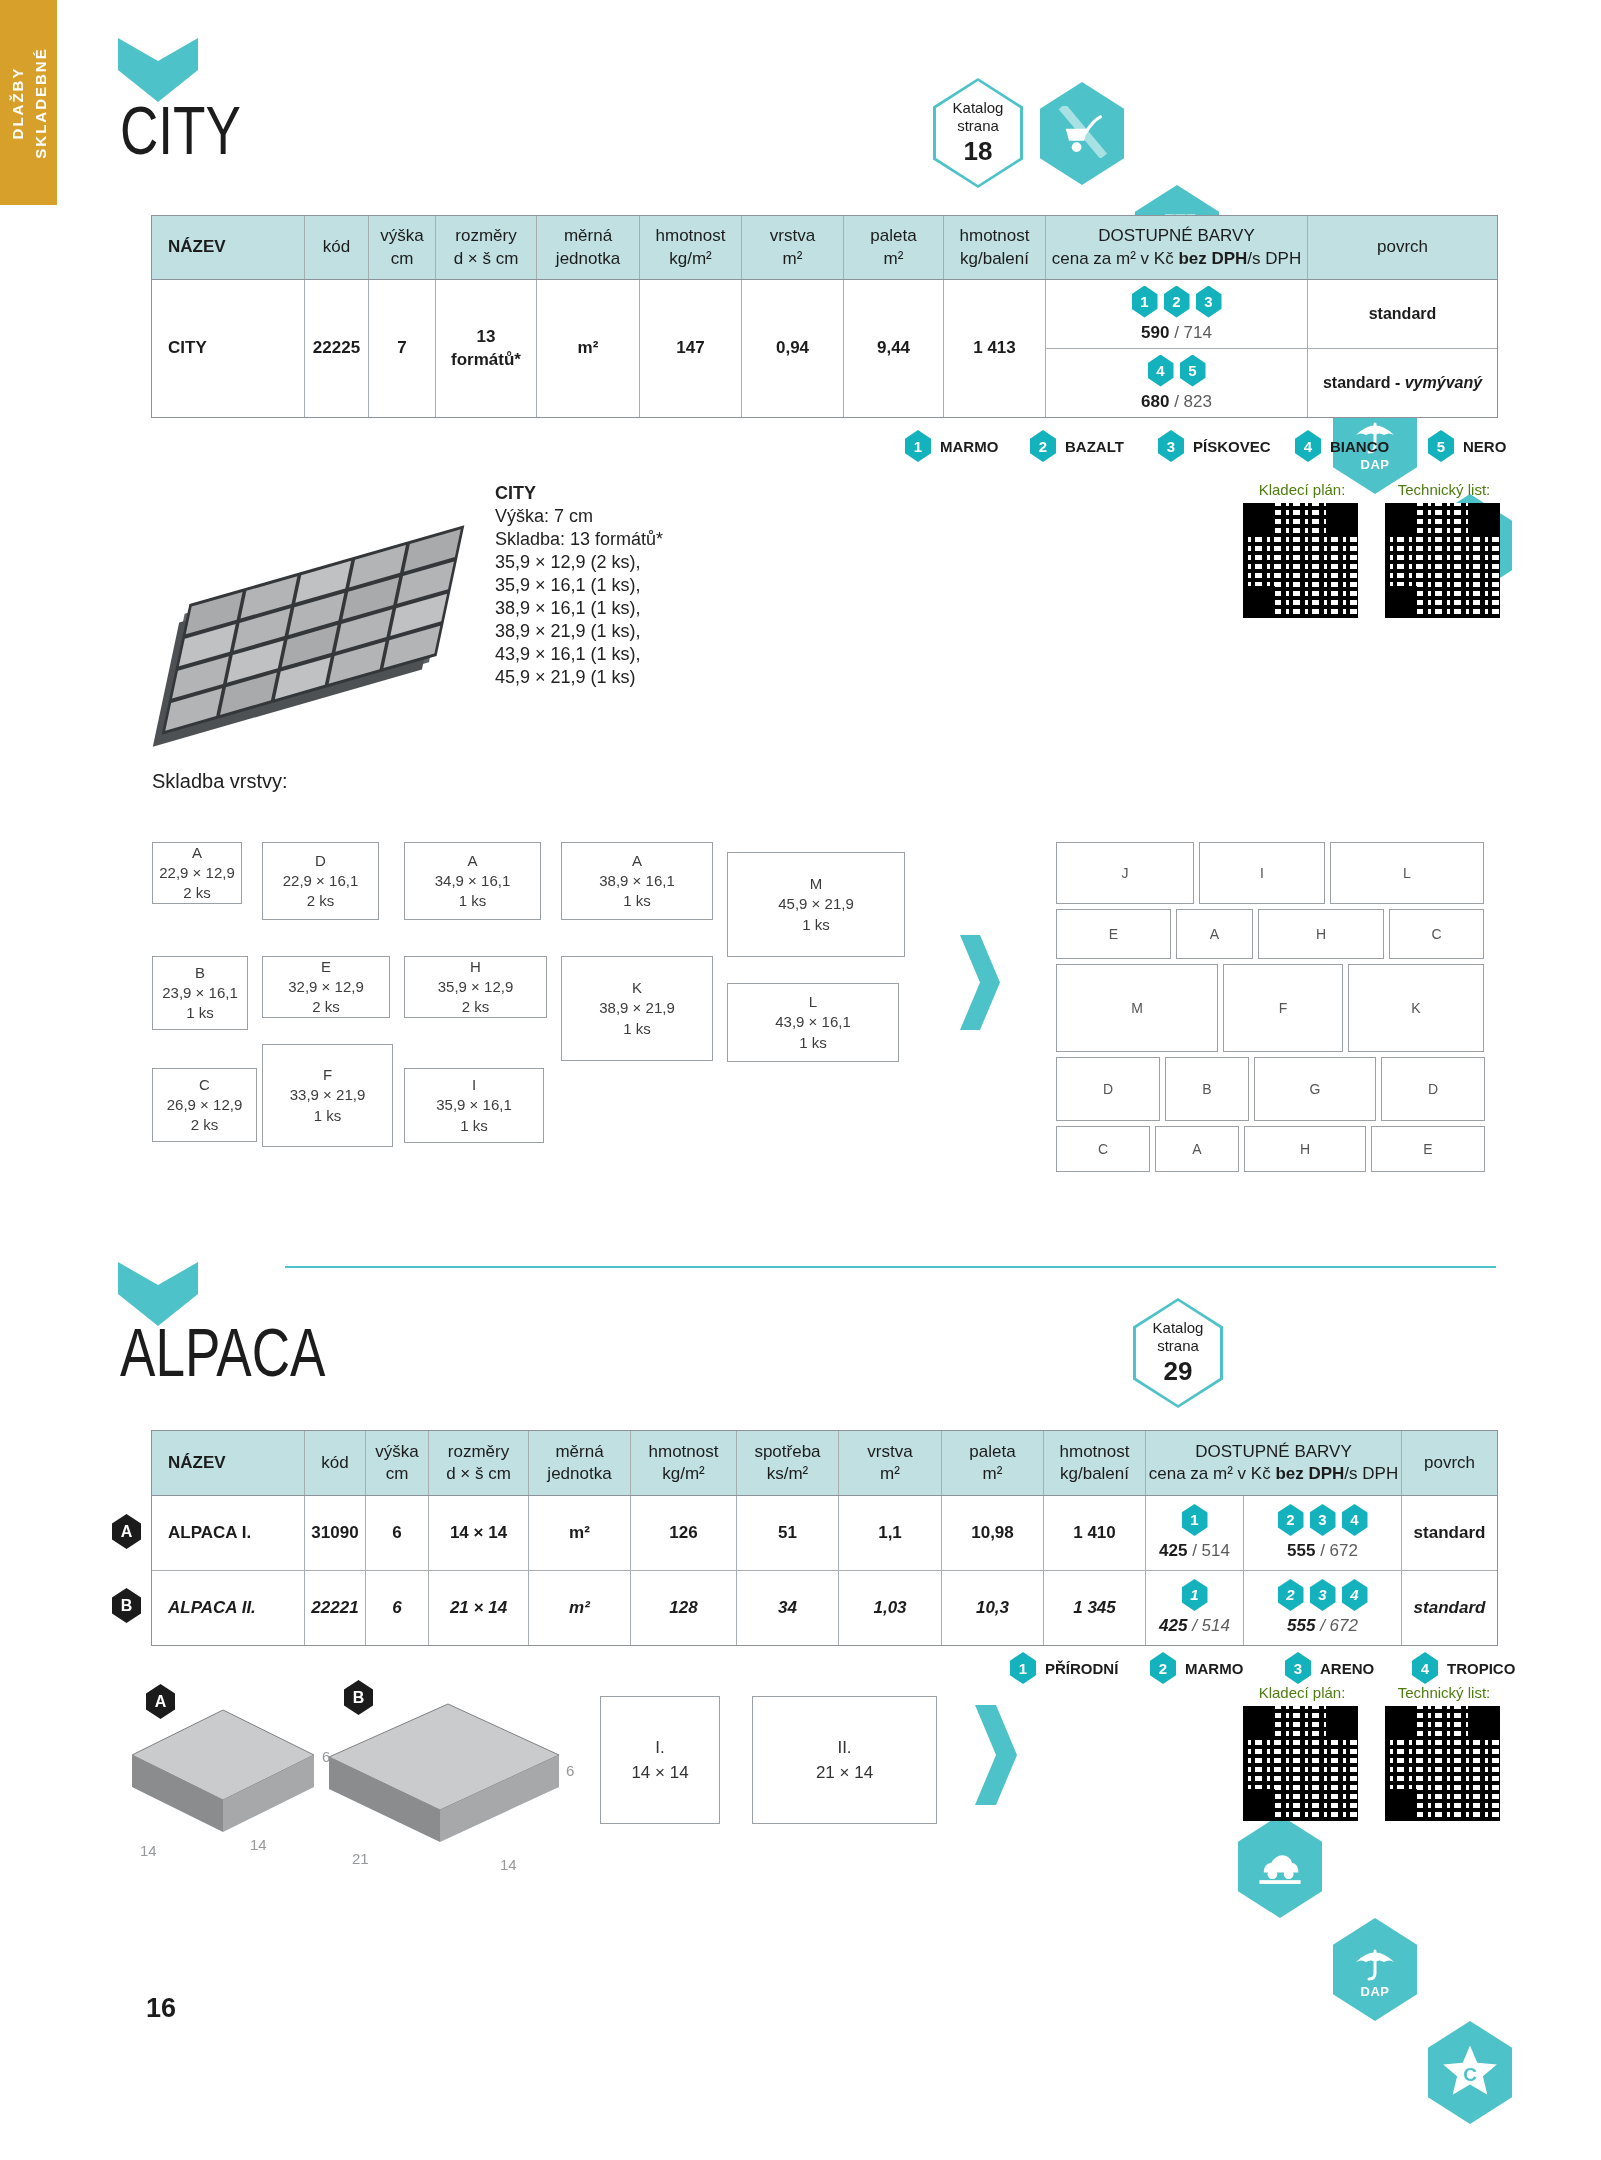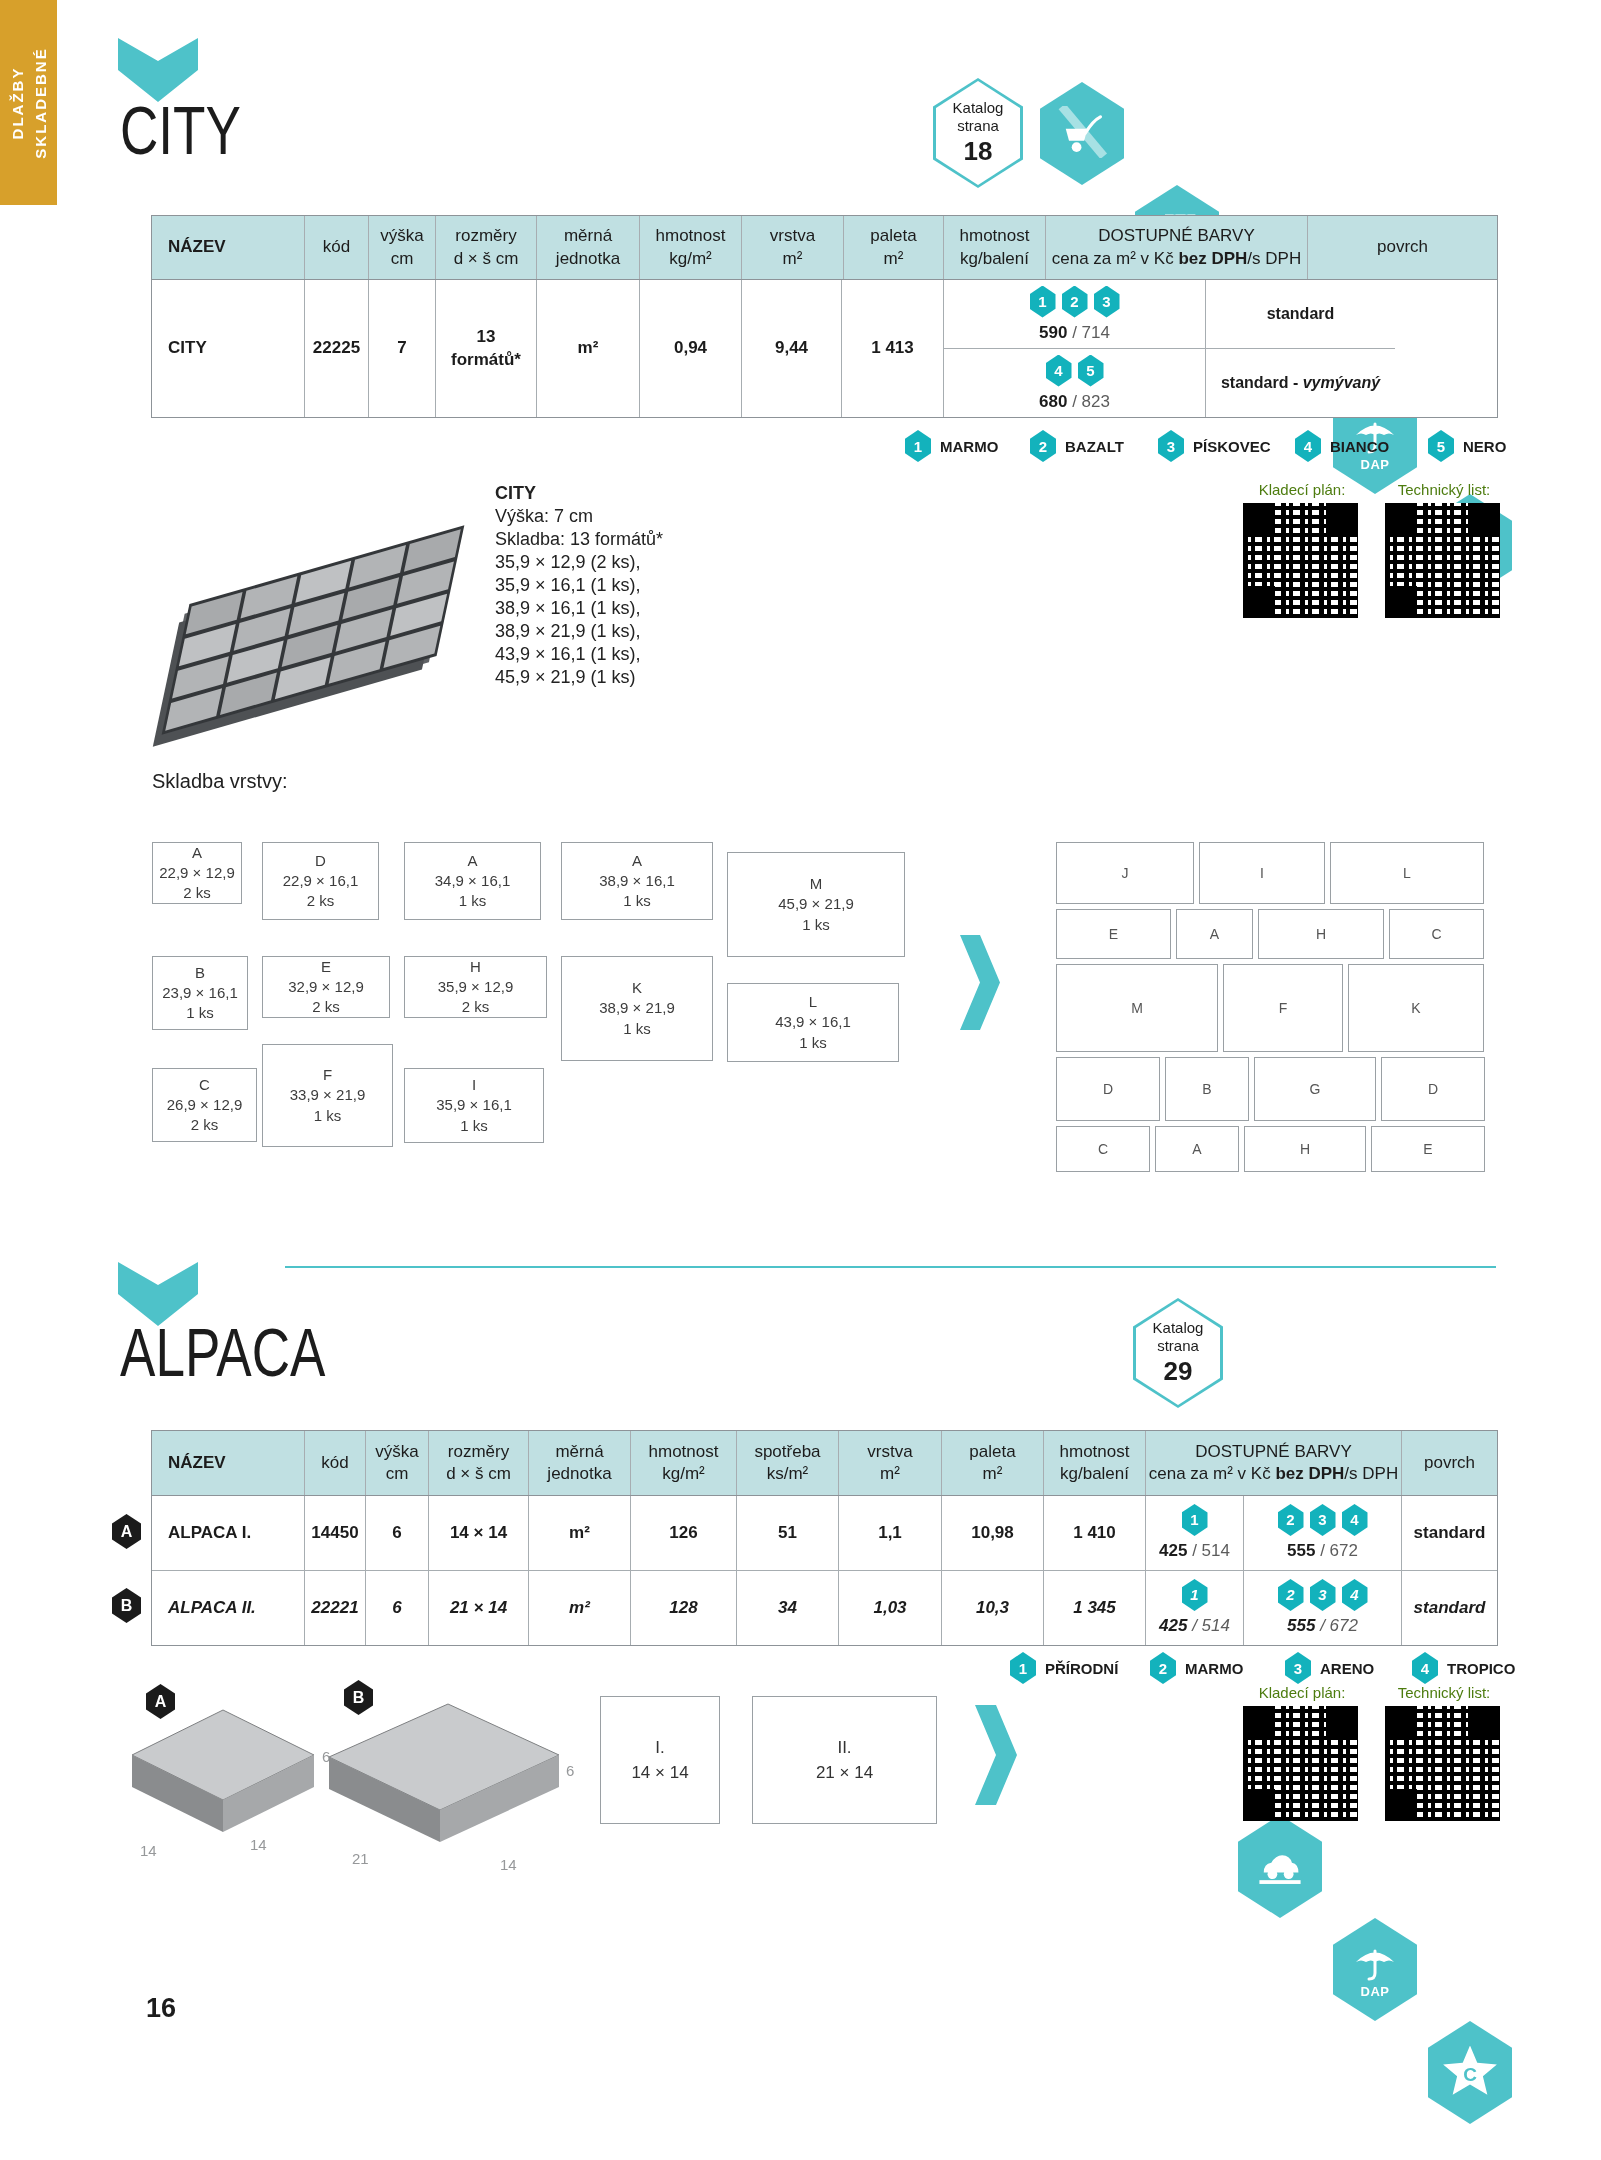--- a/index.html
+++ b/index.html
@@ -230,20 +230,23 @@
       <div class="cell cw2">
           <span class="b">7</span>
         </div>
       <div class="cell cw3">
           <span class="b">13</span>
           <span class="b">formátů*</span>
         </div>
       <div class="cell cw4">
           <span class="b">m²</span>
         </div>
+      <div class="cell cw5">
+          <span class="b">147</span>
+        </div>
       <div class="cell cw6">
           <span class="b">0,94</span>
         </div>
       <div class="cell cw7">
           <span class="b">9,44</span>
         </div>
       <div class="cell cw8">
           <span class="b">1 413</span>
         </div>
       <div class="split cw9">
@@ -539,21 +542,21 @@
       <div class="cell aw12 noborder">
           <span>povrch</span>
         </div>
     </div>
 
     <div class="trow rb" style="height:74px;">
       <div class="cell left aw0">
           <span class="b">ALPACA I.</span>
         </div>
       <div class="cell aw1">
-          <span class="b">14450</span>
+          <span class="b">31090</span>
         </div>
       <div class="cell aw2">
           <span class="b">6</span>
         </div>
       <div class="cell aw3">
           <span class="b">14 × 14</span>
         </div>
       <div class="cell aw4">
           <span class="b">m²</span>
         </div>

